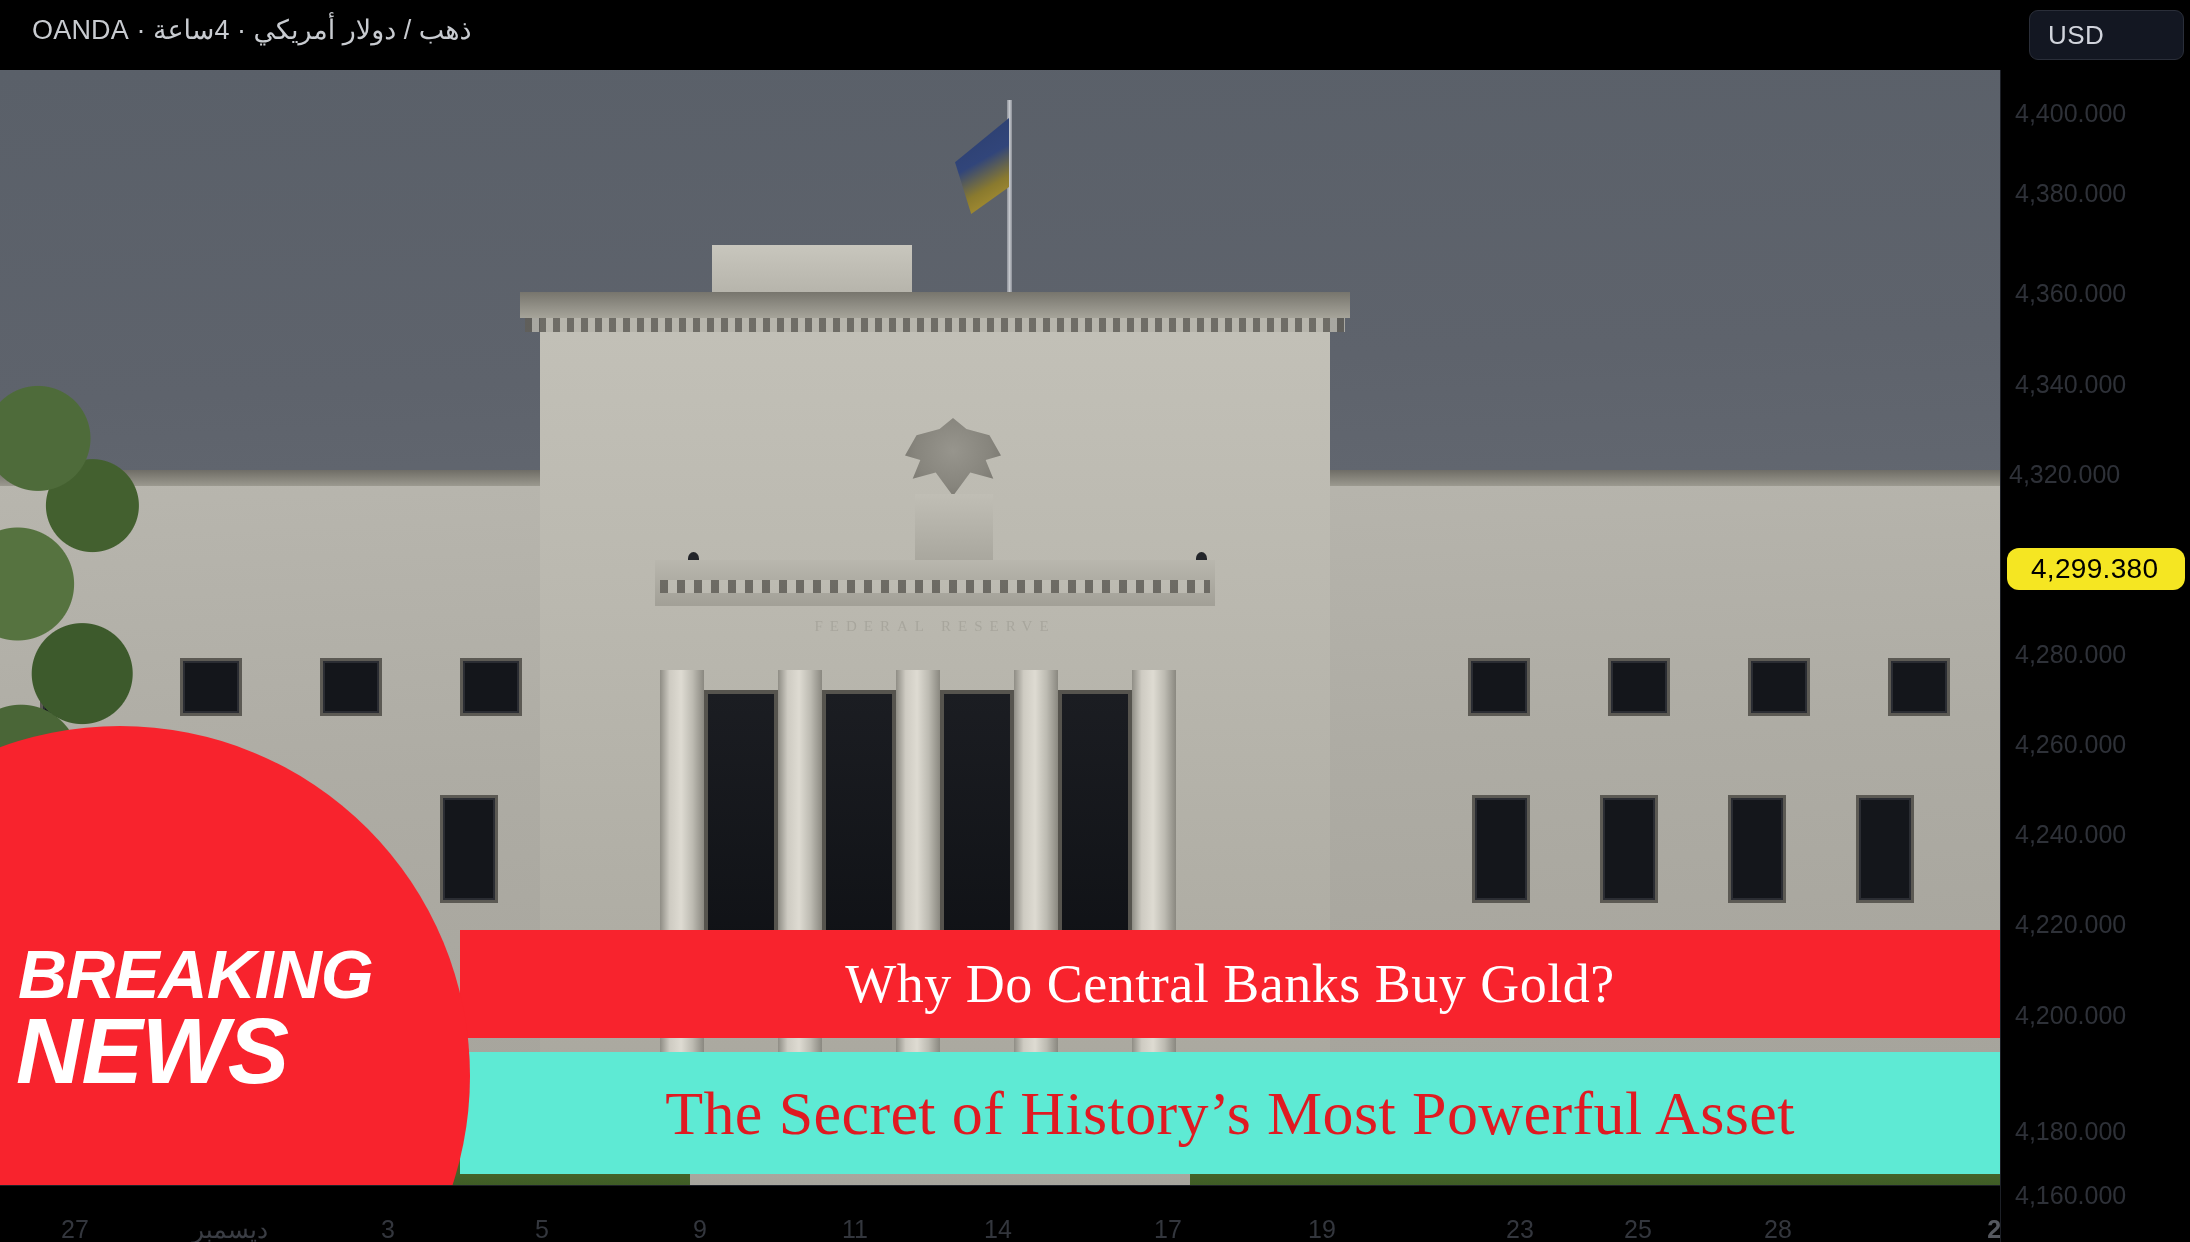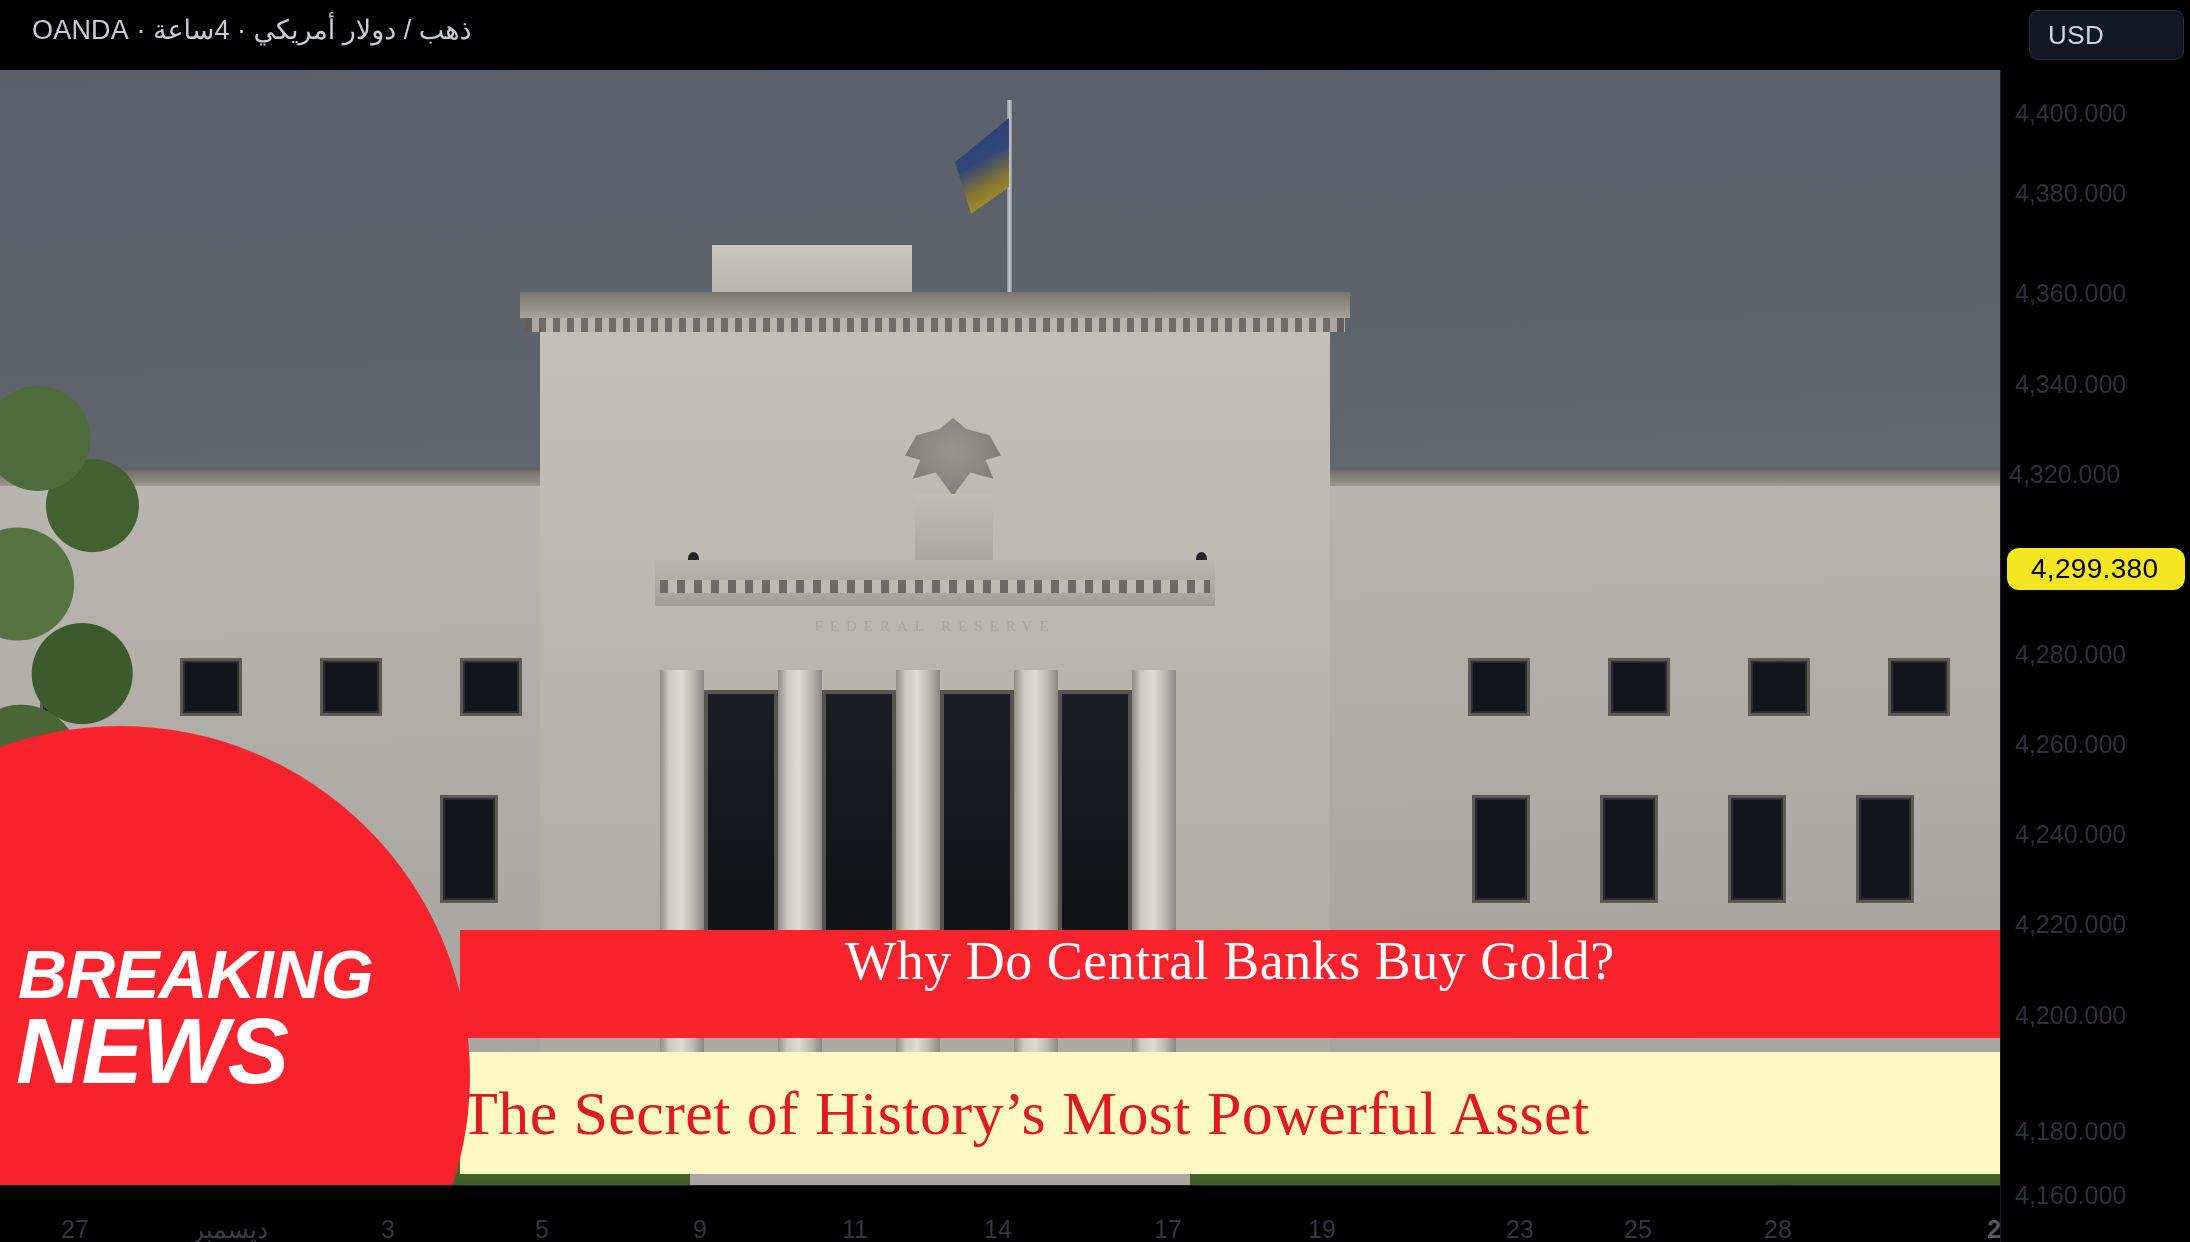--- a/index.html
+++ b/index.html
@@ -170,32 +170,32 @@
     letter-spacing:-1px; line-height:1;
     white-space:nowrap;
   }
   .news-word-1 { left:18px; top:870px; font-size:68px; }
   .news-word-2 { left:16px; top:935px; font-size:92px; }
 
   .headline-red {
     position:absolute; left:460px; top:860px;
     width:1540px; height:108px;
     background:#f8232d; z-index:11;
-    display:flex; justify-content:center;
+    display:flex; align-items:center; justify-content:center;
   }
   .headline-red span {
     color:#fff; font-size:54px;
     font-family:"Liberation Serif", serif;
     letter-spacing:.5px; white-space:nowrap;
   }
   .headline-white {
     position:absolute; left:460px; top:982px;
     width:1540px; height:122px;
-    background:#fef9c3; z-index:11;
-    display:flex; align-items:center; justify-content:flex-start;
+    background:#5eead4; z-index:11;
+    display:flex; align-items:center; justify-content:center;
   }
   .headline-white span {
     color:#e01a22; font-size:62px;
     font-family:"Liberation Serif", serif;
     letter-spacing:.4px; white-space:nowrap;
   }
 
   
   .price-axis {
     position:absolute; top:70px; right:0;

